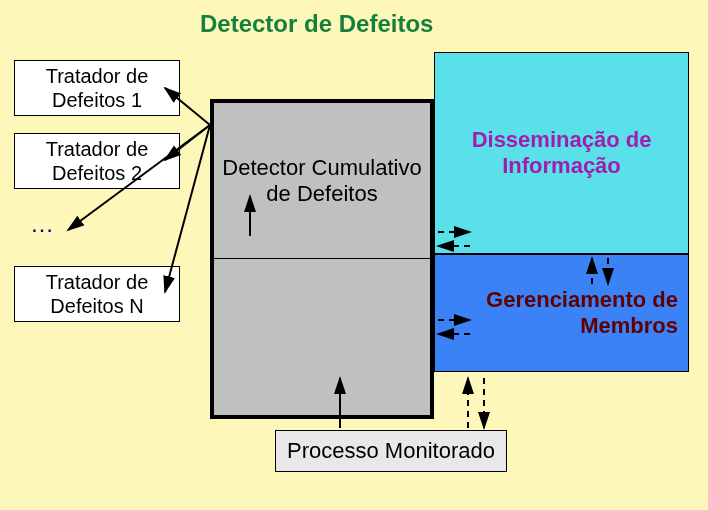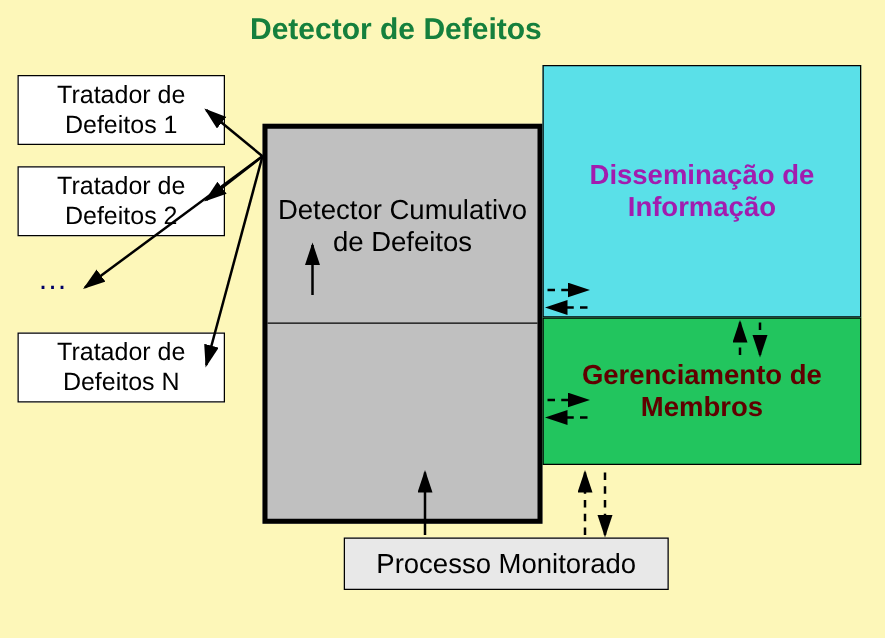--- a/index.html
+++ b/index.html
@@ -93,36 +93,36 @@
     font-weight: bold;
     color: #a21caf;
     padding: 10px;
   }
   .members {
     position: absolute;
     left: 434px;
     top: 254px;
     width: 255px;
     height: 118px;
-    background: #22c55e;
+    background: #3b82f6;
     border: 1px solid #000;
     display: flex;
     align-items: center;
     justify-content: center;
-    text-align: center;
+    text-align: right;
     font-size: 22px;
     font-weight: bold;
     color: #600000;
     padding: 10px;
   }
   .process {
     position: absolute;
     left: 275px;
     top: 430px;
-    width: 260px;
+    width: 232px;
     height: 42px;
     background: #e8e8e8;
     border: 1px solid #000;
     display: flex;
     align-items: center;
     justify-content: center;
     font-size: 22px;
   }
   svg.arrows {
     position: absolute;

